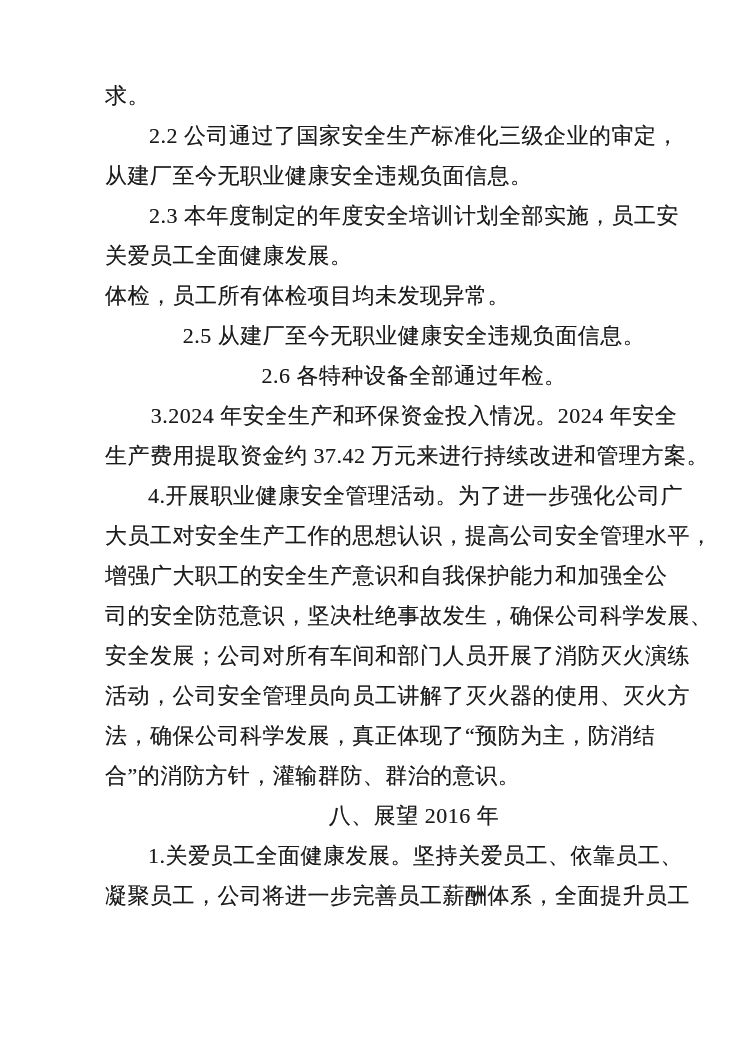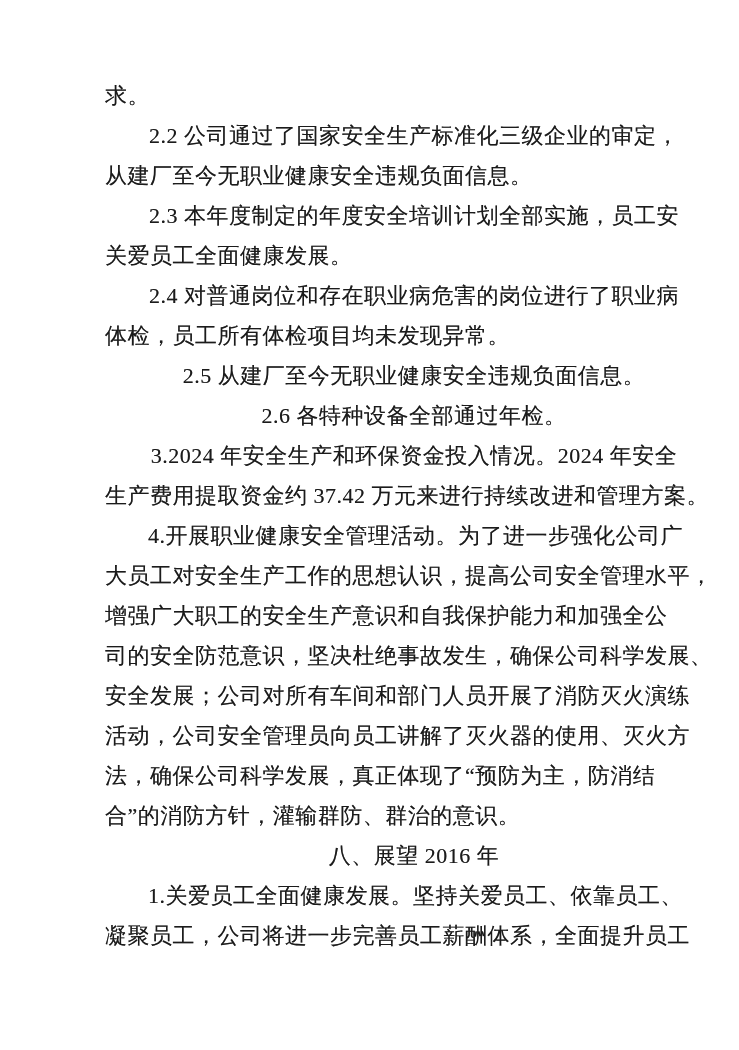--- a/index.html
+++ b/index.html
@@ -45,21 +45,20 @@
 </head>
 <body style="background: rgb(255, 255, 255);">
 
 <div class="page">
   <div class="textblock" id="textblock" style="color: rgb(27, 27, 27);">
       <div class="line">求。</div>
       <div class="line indent">2.2 公司通过了国家安全生产标准化三级企业的审定，</div>
       <div class="line">从建厂至今无职业健康安全违规负面信息。</div>
       <div class="line indent">2.3 本年度制定的年度安全培训计划全部实施，员工安</div>
       <div class="line">关爱员工全面健康发展。</div>
-      <div class="line indent">2.4 对普通岗位和存在职业病危害的岗位进行了职业病</div>
       <div class="line">体检，员工所有体检项目均未发现异常。</div>
       <div class="line indent">2.5 从建厂至今无职业健康安全违规负面信息。</div>
       <div class="line indent">2.6 各特种设备全部通过年检。</div>
       <div class="line indent">3.2024 年安全生产和环保资金投入情况。2024 年安全</div>
       <div class="line">生产费用提取资金约 37.42 万元来进行持续改进和管理方案。</div>
       <div class="line indent">4.开展职业健康安全管理活动。为了进一步强化公司广</div>
       <div class="line">大员工对安全生产工作的思想认识，提高公司安全管理水平，</div>
       <div class="line">增强广大职工的安全生产意识和自我保护能力和加强全公</div>
       <div class="line">司的安全防范意识，坚决杜绝事故发生，确保公司科学发展、</div>
       <div class="line">安全发展；公司对所有车间和部门人员开展了消防灭火演练</div>

